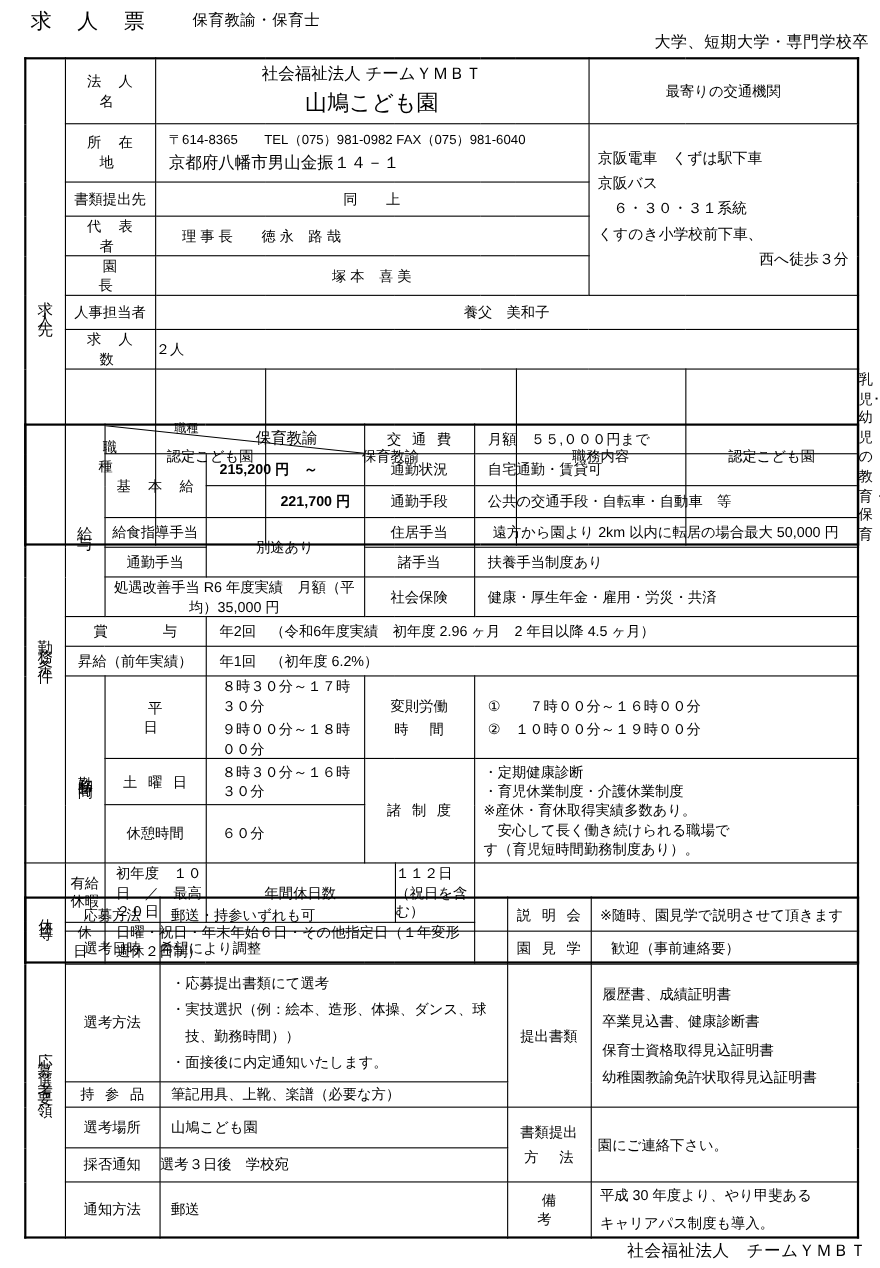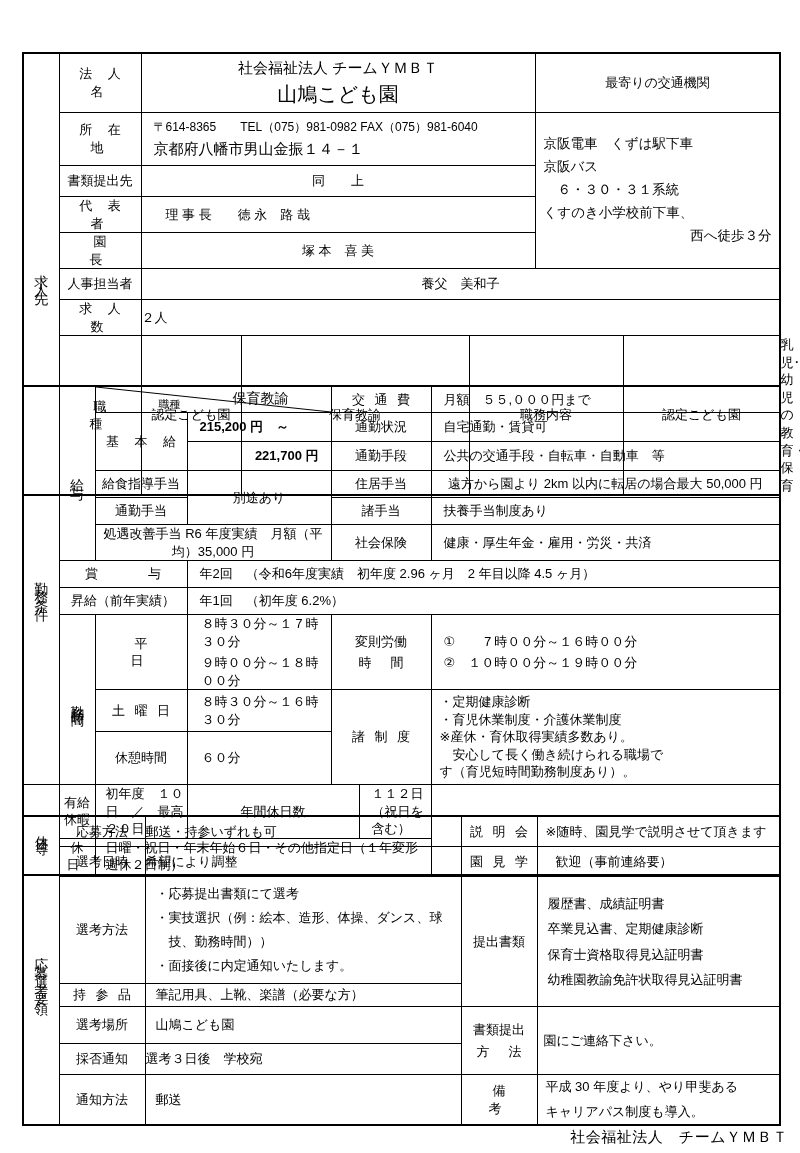--- a/index.html
+++ b/index.html
@@ -134,20 +134,25 @@
     letter-spacing: 0.5px;
   }
   .lh17 { line-height: 1.7; }
   .lh15 { line-height: 1.5; }
 </style>
 </head>
 <body>
 
 <div class="page">
 
+  <div class="doc-header">
+    <div class="doc-title">求 人 票</div>
+    <div class="doc-subtitle">保育教諭・保育士</div>
+    <div class="doc-grad">大学、短期大学・専門学校卒</div>
+  </div>
 
   <table class="tbl outer" style="top:52px;">
     <colgroup>
       <col style="width:36px">
         <col style="width:82px">
         <col style="width:100px">
       <col style="width:118px">
         <col style="width:78px">
         <col style="width:32px">
       <col style="width:66px">
@@ -236,21 +241,21 @@
         <div class="vlabel">勤務条件</div>
       </td>
       <td rowspan="6" class="vcenter">
         <div class="vlabel">給与</div>
       </td>
       <td colspan="2" style="height:25px;padding:0">
         <div class="diag" style="height:25px">
           <svg viewBox="0 0 236 25" preserveAspectRatio="none">
             <line x1="0" y1="0" x2="236" y2="25" stroke="#000" stroke-width="1"></line>
           </svg>
-          <span class="dlabel" style="right:150px;bottom:0">職種</span>
+          <span class="dlabel" style="right:150px;bottom:14px">職種</span>
           <span style="position:absolute;left:95px;top:2px;font-size:14px;width:140px;text-align:center">保育教諭</span>
         </div>
       </td>
       <td colspan="2" class="cell c f135 sp3">交 通 費</td>
       <td class="cell l f15" style="padding-left:12px">月額　５５,０００円まで</td>
     </tr>
 
     <tr>
       <td rowspan="2" class="cell c sp f14">基 本 給</td>
       <td class="cell l f16" style="height:28px;padding-left:12px">215,200 円　～</td>
@@ -329,21 +334,21 @@
       <td class="cell l f15" style="padding-left:14px">６０分</td>
     </tr>
 
     <tr>
       <td rowspan="2" class="vcenter">
         <div class="vlabel-tight">休日等</div>
       </td>
       <td class="cell c f12" style="height:30px">有給休暇</td>
       <td class="cell l f14" style="padding-left:10px">初年度　１０日　／　最高　２０日</td>
       <td colspan="2" class="cell c f11">年間休日数</td>
-      <td class="cell l f14" style="padding-left:12px">１１２日（祝日を含む）</td>
+      <td class="cell l f14" style="padding-left:0">１１２日（祝日を含む）</td>
     </tr>
     <tr>
       <td class="cell c sp8 f14" style="height:30px">休　　日</td>
       <td colspan="4" class="cell l f14" style="padding-left:10px">日曜・祝日・年末年始６日・その他指定日（１年変形週休２日制）</td>
     </tr>
   </tbody>
     </table>
 
   <table class="tbl outer" style="top:815px;">
     <colgroup>
@@ -353,21 +358,21 @@
       <col style="width:76px">
         <col style="width:243px">
     </colgroup>
 
     <tbody>
         <tr>
       <td rowspan="7" class="vcenter">
         <div class="vlabel">応募選考要領</div>
       </td>
       <td class="cell c f13" style="height:29px">応募方法</td>
-      <td class="cell l f14" style="">郵送・持参いずれも可</td>
+      <td class="cell l f14" style="padding-left:10px">郵送・持参いずれも可</td>
       <td class="cell c f13 sp3">説 明 会</td>
       <td class="cell l f115" style="padding-left:8px">※随時、園見学で説明させて頂きます</td>
     </tr>
 
     <tr>
       <td class="cell c f13" style="height:29px">選考日時</td>
       <td class="cell l f14" style="">希望により調整</td>
       <td class="cell c f13 sp3">園 見 学</td>
       <td class="cell l f14" style="padding-left:18px">歓迎（事前連絡要）</td>
     </tr>
@@ -376,21 +381,21 @@
       <td class="cell c f13" style="height:106px">選考方法</td>
       <td class="cell l f14" style="padding-left:10px;line-height:1.85">
         <div>・応募提出書類にて選考</div>
         <div>・実技選択（例：絵本、造形、体操、ダンス、球</div>
         <div>　技、勤務時間））</div>
         <div>・面接後に内定通知いたします。</div>
       </td>
       <td rowspan="2" class="cell c f12">提出書類</td>
       <td rowspan="2" class="cell l f14" style="padding-left:10px;line-height:1.95">
         <div>履歴書、成績証明書</div>
-        <div>卒業見込書、定期健康診断</div>
+        <div>卒業見込書、健康診断書</div>
         <div>保育士資格取得見込証明書</div>
         <div>幼稚園教諭免許状取得見込証明書</div>
       </td>
     </tr>
 
     <tr>
       <td class="cell c f13 sp3" style="height:22px">持 参 品</td>
       <td class="cell l f14" style="padding-left:10px">筆記用具、上靴、楽譜（必要な方）</td>
     </tr>
 

